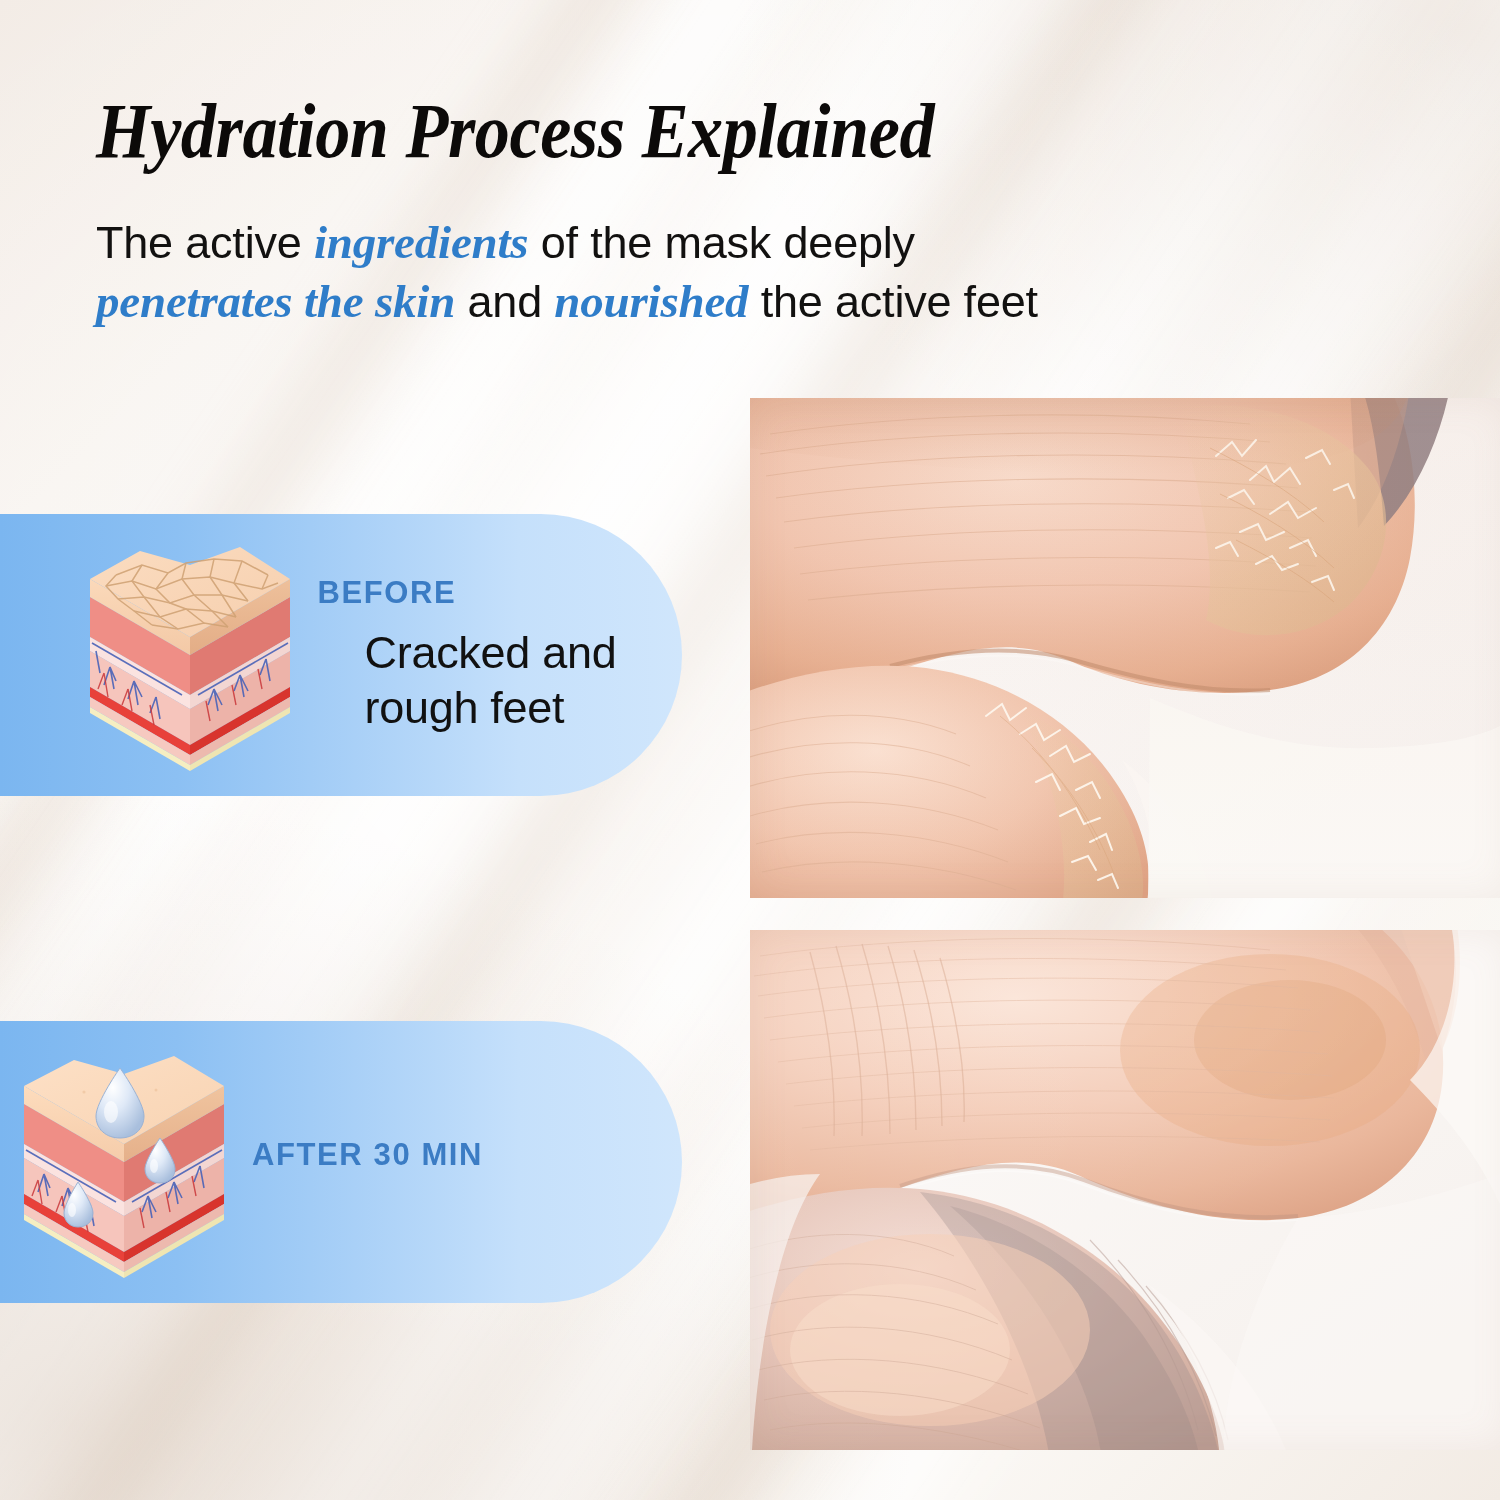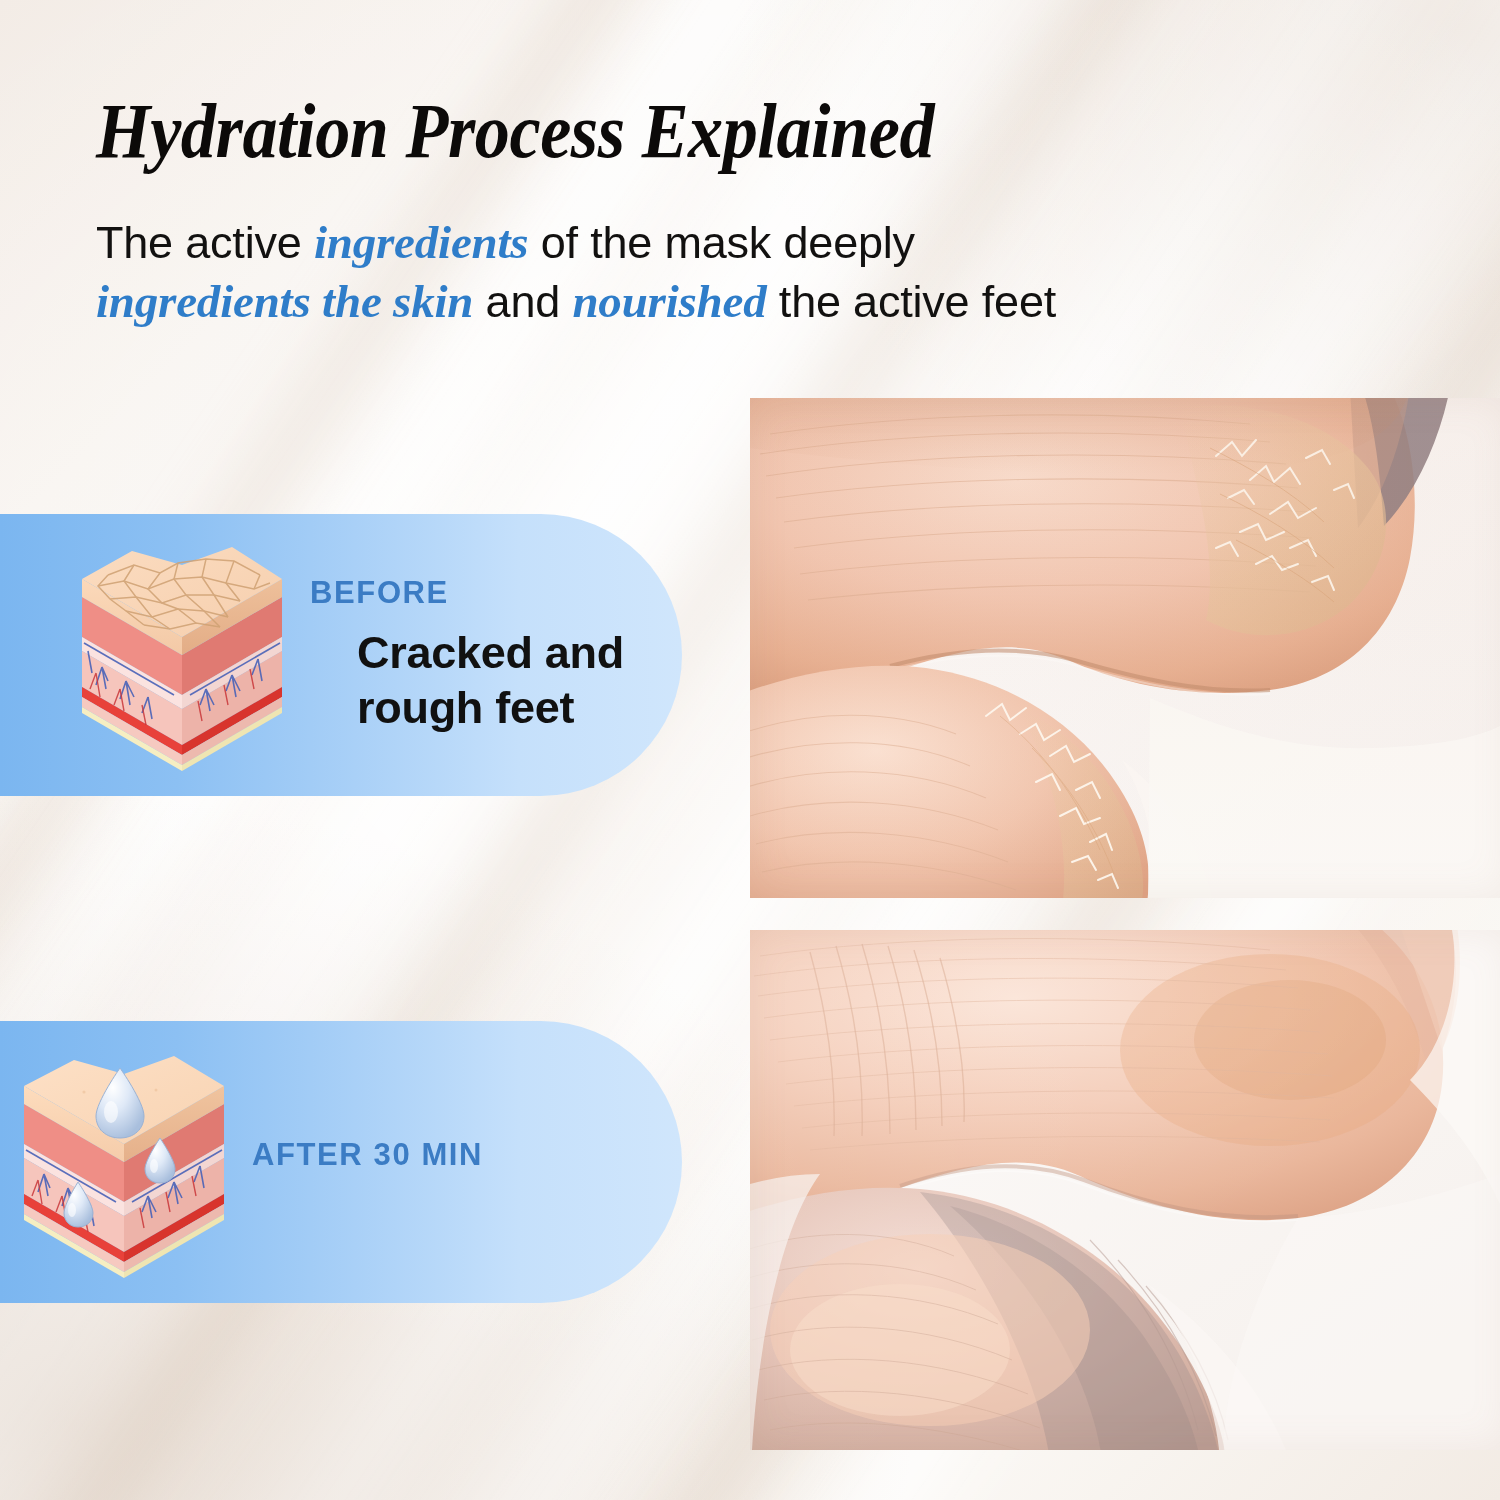--- a/index.html
+++ b/index.html
@@ -58,21 +58,21 @@
   }
   .pill.before{top:514px;justify-content:center;}
   .pill.after{top:1021px;}
   .pill-icon{width:248px;flex:0 0 248px;display:flex;align-items:center;justify-content:center;}
   .pill-text{padding-left:4px;}
   .kicker{
     font-size:31px;font-weight:700;letter-spacing:1.6px;
     color:#3b7cc4;margin-bottom:14px;
   }
   .pill-body{
-    font-size:45px;line-height:55px;color:#111;font-weight:700;letter-spacing:-.3px;
+    font-size:45px;line-height:55px;color:#111;font-weight:400;letter-spacing:-.3px;
     white-space:pre-line;
     margin-left:47px;
   }
 
   
   .photo{position:absolute;overflow:hidden;background:#f3d7c8;}
   .photo.top{left:750px;top:398px;width:760px;height:500px;}
   .photo.bottom{left:750px;top:930px;width:760px;height:520px;}
   .photo .inner{position:absolute;inset:0;}
   .ph-sh{position:absolute;inset:0;box-shadow:inset 0 0 40px rgba(160,120,100,.10);}
@@ -90,21 +90,21 @@
   <div class="fold light f5"></div>
   <div class="fold dark  f6"></div>
   <div class="fold light f7"></div>
   <div class="fold light f8"></div>
   <div class="vig"></div>
 
   <div class="title">Hydration Process Explained</div>
 
   <div class="subtitle">
     <span>The active </span><span class="hl">ingredients</span><span> of the mask deeply</span><br>
-    <span class="hl">ingredients the skin</span><span> and </span><span class="hl">nourished</span><span> the active feet</span>
+    <span class="hl">penetrates the skin</span><span> and </span><span class="hl">nourished</span><span> the active feet</span>
   </div>
 
   <div class="pill before">
     <div class="pill-icon">
       <svg width="216" height="232" viewBox="0 0 216 232">
         <defs>
           <linearGradient id="epiTopA" x1="0" y1="0" x2="1" y2="1">
             <stop offset="0" stop-color="#fbdcc0"></stop>
               <stop offset="1" stop-color="#f6cfae"></stop>
           </linearGradient>

